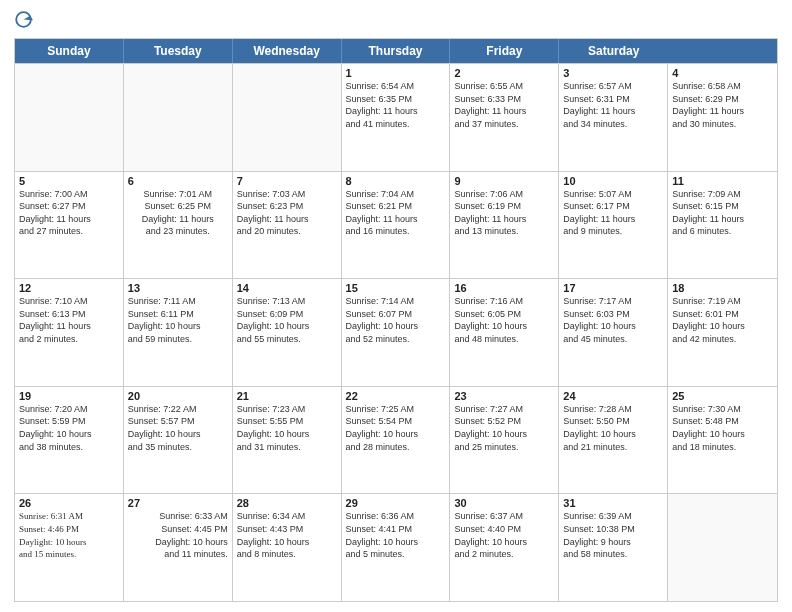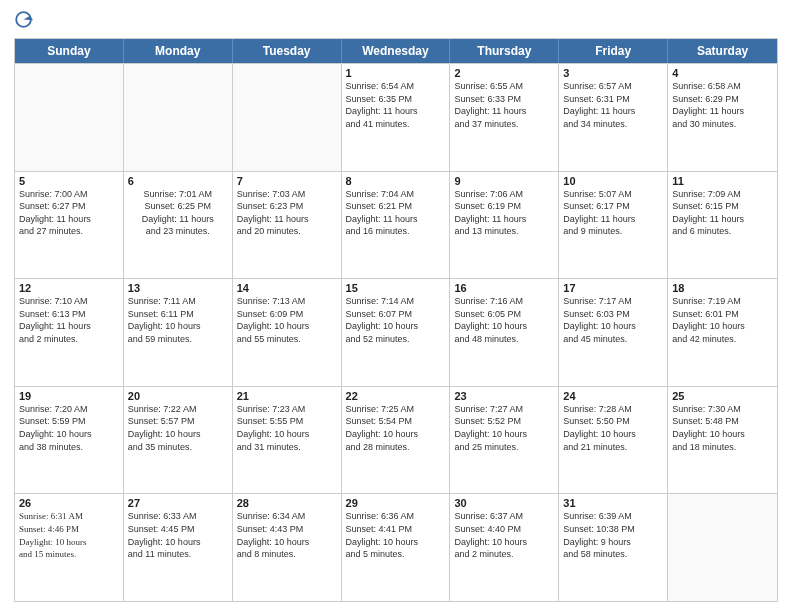--- a/index.html
+++ b/index.html
@@ -119,21 +119,20 @@
     </div>
     <div class="title-block">
       <div class="month-title"></div>
       <div class="location-title"></div>
     </div>
   </div>
 
   <div class="calendar">
     <div class="cal-header-row">
     <div class="cal-header-cell">Sunday</div>
-        <div class="cal-header-cell">Monday</div>
         <div class="cal-header-cell">Tuesday</div>
         <div class="cal-header-cell">Wednesday</div>
         <div class="cal-header-cell">Thursday</div>
         <div class="cal-header-cell">Friday</div>
         <div class="cal-header-cell">Saturday</div>
       </div>
     <div class="cal-body">
     <div class="cal-row">
           <div class="cal-cell empty"></div>
           <div class="cal-cell empty"></div>
@@ -323,21 +322,21 @@
         <div class="cal-row">
           <div class="cal-cell">
             <div class="cell-date">26</div>
             <div class="cell-info" style="white-space: pre-line; font-family: Liberation Serif, serif;">Sunrise: 6:31 AM
 Sunset: 4:46 PM
 Daylight: 10 hours
 and 15 minutes.</div>
           </div>
           <div class="cal-cell">
             <div class="cell-date">27</div>
-            <div class="cell-info" style="white-space: pre-line;">Sunrise: 6:33 AM
+            <div class="cell-info" style="white-space: pre-line; text-align: right;">Sunrise: 6:33 AM
 Sunset: 4:45 PM
 Daylight: 10 hours
 and 11 minutes.</div>
           </div>
           <div class="cal-cell">
             <div class="cell-date">28</div>
             <div class="cell-info" style="white-space: pre-line;">Sunrise: 6:34 AM
 Sunset: 4:43 PM
 Daylight: 10 hours
 and 8 minutes.</div>

